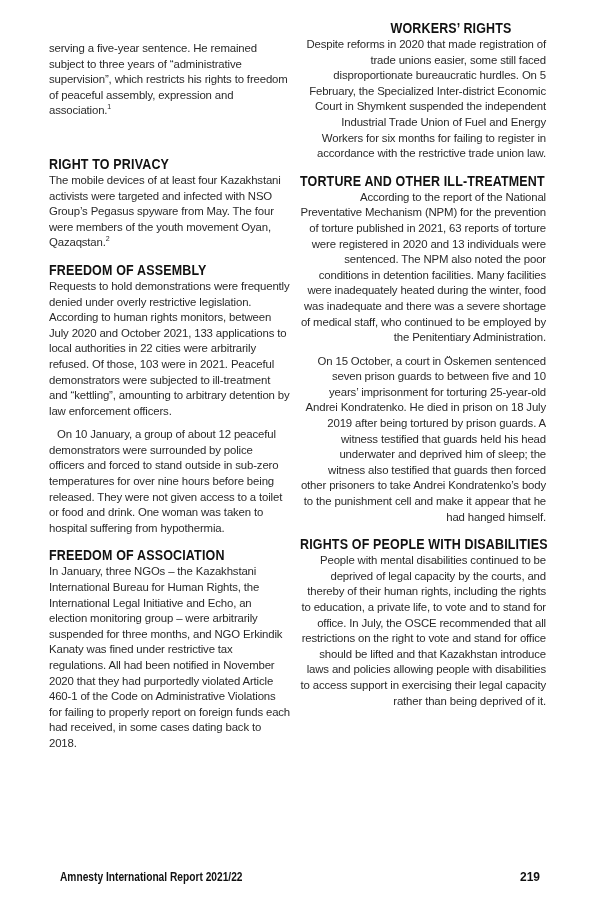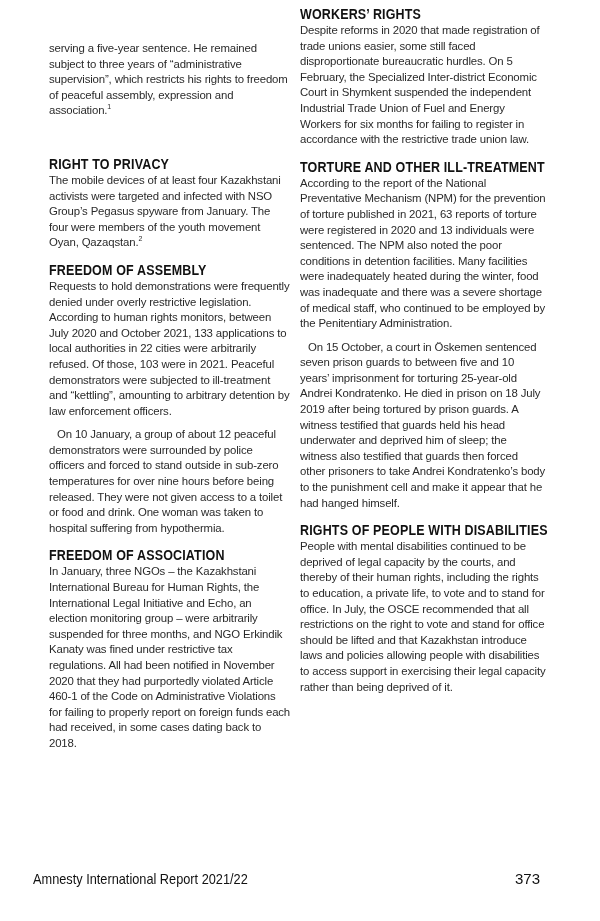--- a/index.html
+++ b/index.html
@@ -8,50 +8,50 @@
     .col { position: absolute; top: 0; width: 242px; font-size: 11.4px; line-height: 15.6px; letter-spacing: -0.15px; }
     .col-left { left: 49px; }
     .col-right { left: 300px; width: 246px; }
     p { margin: 0; }
     .para { margin: 0; }
     .indent { text-indent: 8px; margin-top: 8px; }
     h2 { margin: 0; font-family: "Liberation Sans", sans-serif; font-weight: bold;
       font-size: 14.5px; line-height: 18px; letter-spacing: 0.2px; color: #111;
       transform: scaleX(0.86); transform-origin: left center; white-space: nowrap; }
     sup { font-size: 7px; line-height: 0; vertical-align: 5px; }
-    .footer { position: absolute; top: 870px; left: 33px; right: 60px; height: 14px;
-      font-size: 15px; font-weight: normal; color: #111; }
+    .footer { position: absolute; top: 870px; left: 60px; right: 60px; height: 14px;
+      font-size: 12px; font-weight: bold; color: #111; }
     .footer-left { position: absolute; left: 0; transform: scaleX(0.85); transform-origin: left center; white-space: nowrap; }
     .footer-right { position: absolute; right: 0; }
   </style>
 </head>
 <body>
 
 <div class="col col-left" style="top:41px;">
   <p class="para"><span>serving a five-year sentence. He remained subject to three years of “administrative supervision”, which restricts his rights to freedom of peaceful assembly, expression and association.</span><sup>1</sup></p>
 
   <h2 style="margin-top:36px;">RIGHT TO PRIVACY</h2>
-  <p class="para"><span>The mobile devices of at least four Kazakhstani activists were targeted and infected with NSO Group’s Pegasus spyware from January. The four were members of the youth movement Oyan, Qazaqstan.</span><sup>2</sup></p>
+  <p class="para"><span>The mobile devices of at least four Kazakhstani activists were targeted and infected with NSO Group’s Pegasus spyware from May. The four were members of the youth movement Oyan, Qazaqstan.</span><sup>2</sup></p>
 
   <h2 style="margin-top:10px;">FREEDOM OF ASSEMBLY</h2>
   <p class="para">Requests to hold demonstrations were frequently denied under overly restrictive legislation. According to human rights monitors, between July 2020 and October 2021, 133 applications to local authorities in 22 cities were arbitrarily refused. Of those, 103 were in 2021. Peaceful demonstrators were subjected to ill-treatment and “kettling”, amounting to arbitrary detention by law enforcement officers.</p>
   <p class="para indent">On 10 January, a group of about 12 peaceful demonstrators were surrounded by police officers and forced to stand outside in sub-zero temperatures for over nine hours before being released. They were not given access to a toilet or food and drink. One woman was taken to hospital suffering from hypothermia.</p>
 
   <h2 style="margin-top:10px;">FREEDOM OF ASSOCIATION</h2>
   <p class="para">In January, three NGOs – the Kazakhstani International Bureau for Human Rights, the International Legal Initiative and Echo, an election monitoring group – were arbitrarily suspended for three months, and NGO Erkindik Kanaty was fined under restrictive tax regulations. All had been notified in November 2020 that they had purportedly violated Article 460-1 of the Code on Administrative Violations for failing to properly report on foreign funds each had received, in some cases dating back to 2018.</p>
 </div>
 
-<div class="col col-right" style="top:5px;">
+<div class="col col-right" style="top:19px;text-align:right;">
   <h2>WORKERS’ RIGHTS</h2>
   <p class="para">Despite reforms in 2020 that made registration of trade unions easier, some still faced disproportionate bureaucratic hurdles. On 5 February, the Specialized Inter-district Economic Court in Shymkent suspended the independent Industrial Trade Union of Fuel and Energy Workers for six months for failing to register in accordance with the restrictive trade union law.</p>
 
   <h2 style="margin-top:10px;">TORTURE AND OTHER ILL-TREATMENT</h2>
   <p class="para">According to the report of the National Preventative Mechanism (NPM) for the prevention of torture published in 2021, 63 reports of torture were registered in 2020 and 13 individuals were sentenced. The NPM also noted the poor conditions in detention facilities. Many facilities were inadequately heated during the winter, food was inadequate and there was a severe shortage of medical staff, who continued to be employed by the Penitentiary Administration.</p>
   <p class="para indent">On 15 October, a court in Öskemen sentenced seven prison guards to between five and 10 years’ imprisonment for torturing 25-year-old Andrei Kondratenko. He died in prison on 18 July 2019 after being tortured by prison guards. A witness testified that guards held his head underwater and deprived him of sleep; the witness also testified that guards then forced other prisoners to take Andrei Kondratenko’s body to the punishment cell and make it appear that he had hanged himself.</p>
 
   <h2 style="margin-top:10px;">RIGHTS OF PEOPLE WITH DISABILITIES</h2>
   <p class="para">People with mental disabilities continued to be deprived of legal capacity by the courts, and thereby of their human rights, including the rights to education, a private life, to vote and to stand for office. In July, the OSCE recommended that all restrictions on the right to vote and stand for office should be lifted and that Kazakhstan introduce laws and policies allowing people with disabilities to access support in exercising their legal capacity rather than being deprived of it.</p>
 </div>
 
 <div class="footer">
   <span class="footer-left">Amnesty International Report 2021/22</span>
-  <span class="footer-right">373</span>
+  <span class="footer-right">219</span>
 </div>
 
 </body></html>

